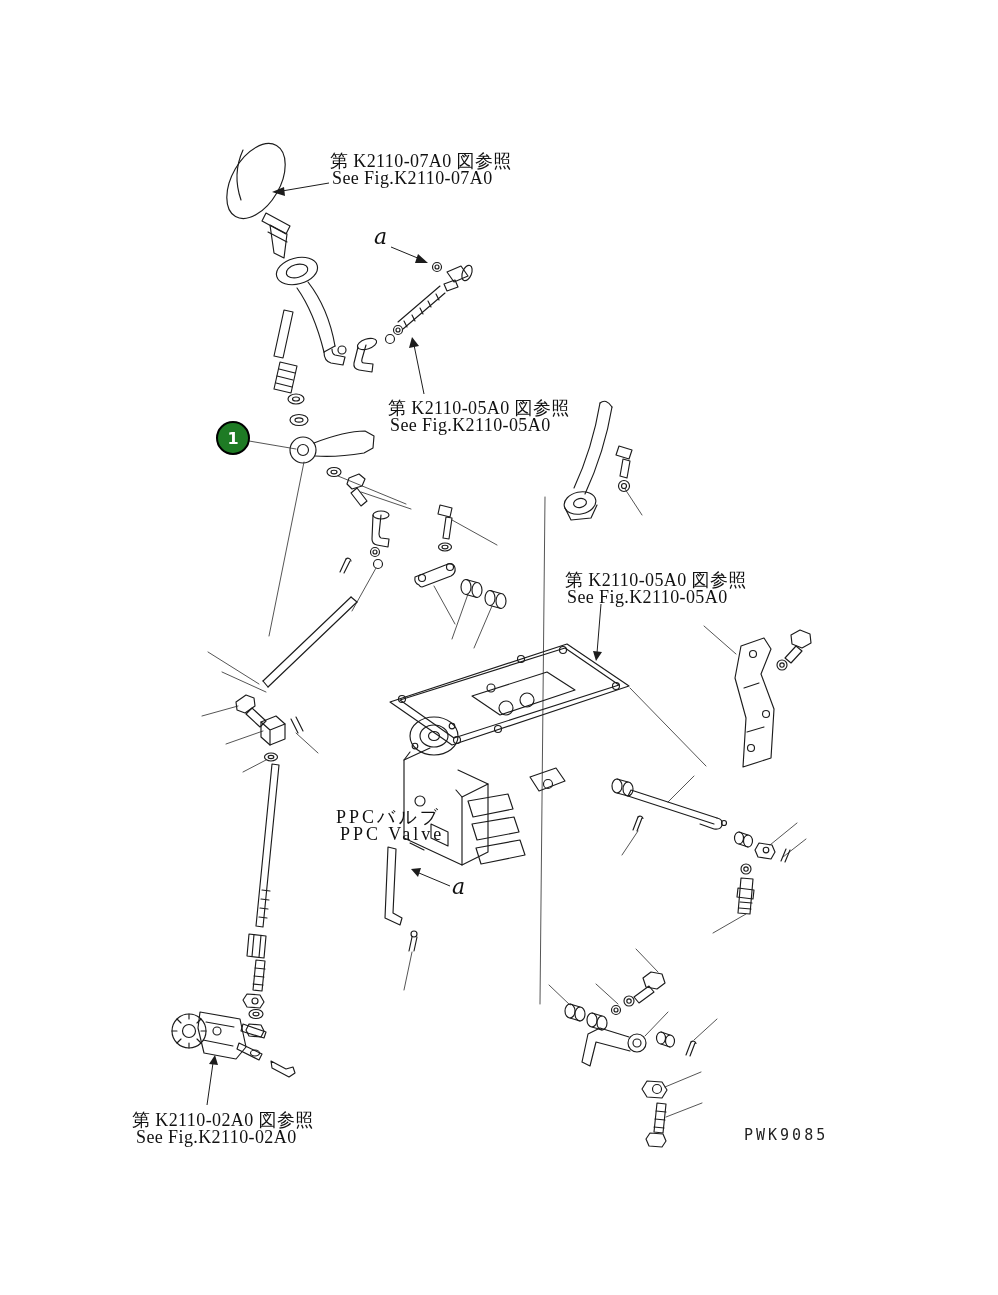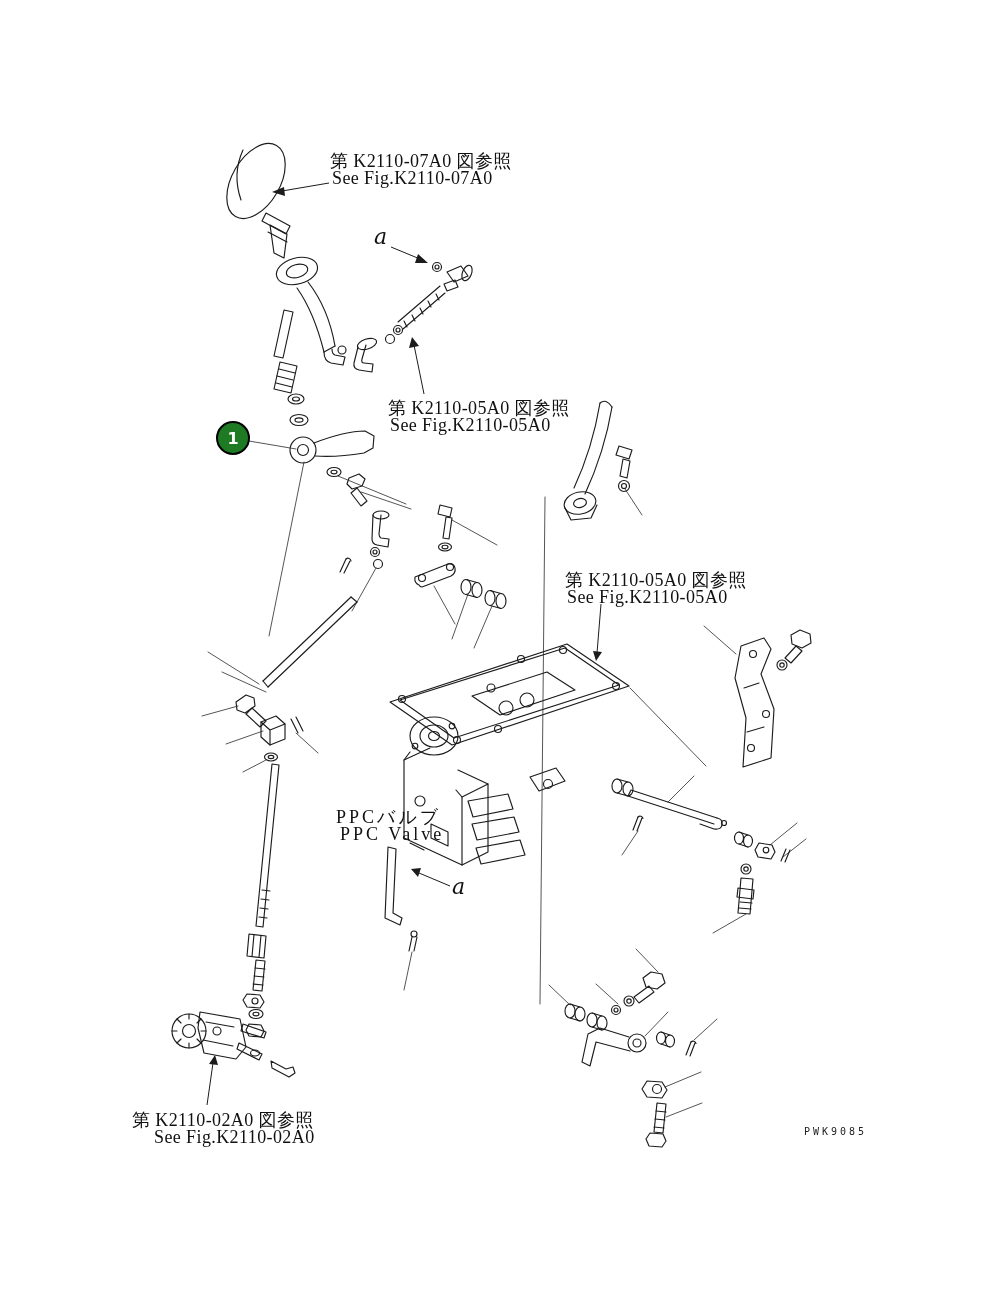--- a/index.html
+++ b/index.html
@@ -13,21 +13,21 @@
   .art .ar path{fill:none;stroke:#1c1c1c;stroke-width:1;}
   .art .ar polygon{fill:#1c1c1c;stroke:none;}
   .callout-g circle{stroke:#000;stroke-width:2;}
   .callout-g text{fill:#ffffff;font-family:"DejaVu Sans",sans-serif;font-weight:bold;
         font-size:16px;text-anchor:middle;}
   
   .lbl{position:absolute;font-size:18px;letter-spacing:0.4px;white-space:nowrap;font-family:Liberation Serif, serif;}
   .sp{letter-spacing:3px;margin-top:24px;}
   .marker{position:absolute;font-family:"DejaVu Serif",serif;font-style:italic;
         font-size:22px;line-height:1;}
-  .code{position:absolute;left:804px;top:1126px;font-size:10px;letter-spacing:3px;color:#222;}
+  .code{position:absolute;left:744px;top:1126px;font-size:15px;letter-spacing:3px;color:#222;}
 </style>
 </head>
 <body>
 
 <div class="page">
 
   <svg class="art" width="998" height="1295" viewBox="0 0 998 1295">
 
     <g class="p">
       <ellipse cx="256" cy="181" rx="24" ry="41" transform="rotate(30 256 181)"></ellipse>
@@ -373,16 +373,16 @@
 
   <div class="lbl" style="left:565px;top:568px">第 K2110-05A0 図参照</div>
   <div class="lbl" style="left:567px;top:587px">See Fig.K2110-05A0</div>
 
   <div class="lbl sp" style="left:336px;top:781px">PPCバルブ</div>
   <div class="lbl sp" style="left:340px;top:800px">PPC Valve</div>
 
   <div class="marker" style="left:452px;top:876px">a</div>
 
   <div class="lbl" style="left:132px;top:1108px">第 K2110-02A0 図参照</div>
-  <div class="lbl" style="left:154px;top:1127px">See Fig.K2110-02A0</div>
+  <div class="lbl" style="left:136px;top:1127px">See Fig.K2110-02A0</div>
 
   <div class="code">PWK9085</div>
 </div>
 
 </body></html>

